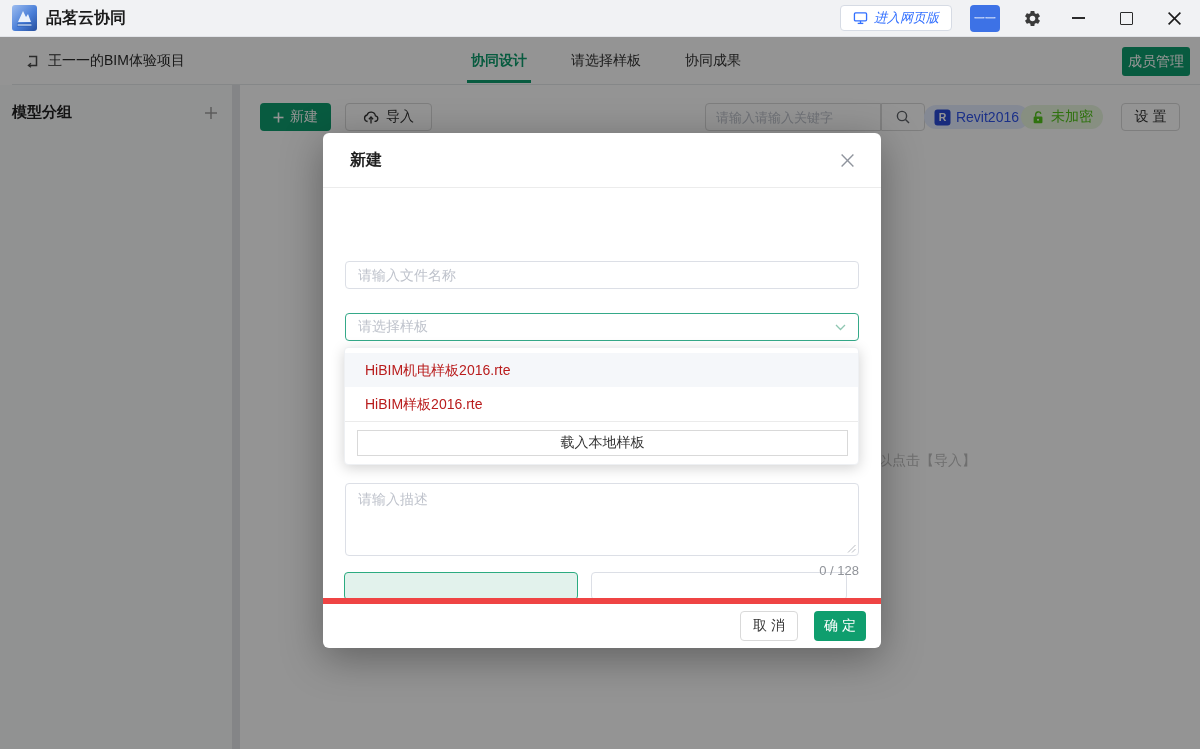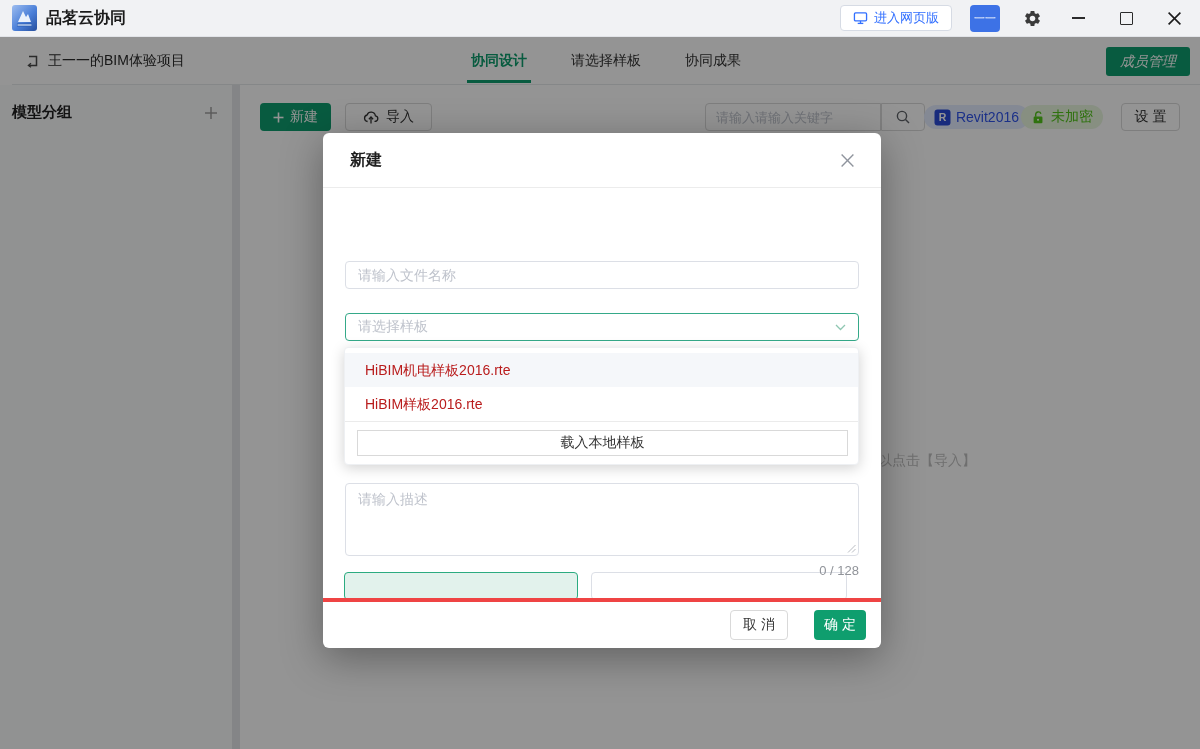--- a/index.html
+++ b/index.html
@@ -5,35 +5,35 @@
   * { margin:0; padding:0; box-sizing:border-box; }
   body { font-family:"Liberation Sans","DejaVu Sans",sans-serif; background:#444; }
   .window { position:relative; width:1200px; height:749px; background:#fff; overflow:hidden; font-size:14px; color:#333; }
 
   
   .titlebar { position:absolute; top:0; left:0; right:0; height:37px; background:#f1f2f4; border-bottom:1px solid #e2e4e8; display:flex; align-items:center; padding:0 16px 0 12px; z-index:5; }
   .logo { width:25px; height:26px; border-radius:3px; background:linear-gradient(135deg,#9dbdf0 0%,#4a7fd8 55%,#274f9e 100%); position:relative; flex:0 0 auto; }
   .logo svg { position:absolute; left:3px; top:3px; }
   .app-title { font-size:16px; font-weight:bold; color:#1b1b1b; margin-left:9px; }
   .tb-right { margin-left:auto; display:flex; align-items:center; }
-  .web-btn { height:26px; padding:4px 12px; border:1px solid #d6dbe4; border-radius:4px; background:#fff; color:#3370ff; font-size:13px; display:flex; align-items:center; gap:6px; cursor:pointer; }
+  .web-btn { height:26px; padding:4px 12px; border:1px solid #d6dbe4; border-radius:4px; background:#fff; color:#3370ff; font-size:13px; display:flex; align-items:center; gap:6px; cursor:pointer;font-style:italic; }
   .avatar { width:30px; height:27px; margin-left:18px; border-radius:4px; background:#3d72e6; color:#fff; font-size:11px; display:flex; align-items:center; justify-content:center; letter-spacing:0; }
   .tb-icon { margin-left:22px; display:flex; align-items:center; justify-content:center; width:20px; height:20px; cursor:pointer; }
   .minimize-bar { width:13px; border-top:2px solid #2b2b2b; display:block; }
   .maximize-box { width:13px; height:13px; border:1.6px solid #2b2b2b; border-radius:1px; display:block; }
 
   
   .project-bar { position:absolute; top:37px; left:12px; right:0; height:48px; background:#fff; border-bottom:1px solid #e6e8eb; z-index:1; }
   .proj-left { position:absolute; left:12px; top:0; height:48px; display:flex; align-items:center; gap:8px; }
   .proj-name { font-size:14px; color:#2a2a2a; }
   .tabs { position:absolute; left:50%; transform:translateX(-50%); top:0; height:48px; display:flex; gap:44px; }
   .tab { height:48px; display:flex; align-items:center; font-size:14px; color:#333; cursor:pointer; position:relative; }
   .tab.active { color:#0f9e6e; font-weight:bold; }
   .tab.active::after { content:""; position:absolute; left:-4px; right:-4px; bottom:2px; height:3px; background:#0f9e6e; }
-  .member-btn { position:absolute; right:10px; top:10px; width:84px; height:29px; background:#0f9e6e; color:#fff; border:none; border-radius:3px; font-size:14px; cursor:pointer;font-style:italic; }
+  .member-btn { position:absolute; right:10px; top:10px; width:68px; height:29px; background:#0f9e6e; color:#fff; border:none; border-radius:3px; font-size:14px; cursor:pointer; }
 
   
   .app-body { position:absolute; top:85px; left:0; right:0; bottom:0; display:flex; z-index:1; }
   .sidebar { width:232px; background:#fafbfc; padding:18px 14px 0 12px; }
   .sidebar-head { display:flex; align-items:center; justify-content:space-between; }
   .sidebar-title { font-size:15px; font-weight:bold; color:#1f1f1f; }
   .divider-strip { width:8px; background:#e4e6e9; }
   .main { flex:1; background:#fff; position:relative; }
 
   
@@ -66,21 +66,21 @@
   .field-input { position:absolute; left:22px; width:514px; height:28px; border:1px solid #dcdfe6; border-radius:4px; padding:0 12px; font-size:14px; color:#333; outline:none; }
   .field-input::placeholder { color:#bfc3cc; }
   .tpl-opt { position:absolute; height:28px; border-radius:4px; }
   .tpl-opt-left { left:21px; top:439px; width:234px; border:1.5px solid #2bab80; background:#e2f2ec; }
   .tpl-opt-right { left:268px; top:439px; width:256px; border:1px solid #dcdfe6; background:#fff; }
   .desc-wrap { position:absolute; left:22px; top:350px; width:514px; height:73px; }
   .desc-area { width:100%; height:100%; border:1px solid #dcdfe6; border-radius:4px; padding:7px 12px; font-size:14px; font-family:inherit; color:#333; resize:none; outline:none; }
   .desc-area::placeholder { color:#bfc3cc; }
   .resize-corner { position:absolute; right:3px; bottom:3px; pointer-events:none; }
   .char-counter { position:absolute; right:22px; top:430px; font-size:13px; color:#909399; }
-  .modal-footer { position:absolute; left:0; right:0; top:465px; height:50px; border-top:4px solid #ef4444; display:flex; align-items:center; justify-content:flex-end; gap:26px; padding:0 15px; }
+  .modal-footer { position:absolute; left:0; right:0; top:465px; height:50px; border-top:6px solid #ef4444; display:flex; align-items:center; justify-content:flex-end; gap:16px; padding:0 15px; }
   .cancel-btn { width:58px; height:30px; background:#fff; border:1px solid #d9d9d9; border-radius:4px; font-size:14px; color:#333; cursor:pointer; }
   .confirm-btn { width:52px; height:30px; background:#0f9e6e; border:none; border-radius:4px; font-size:14px; color:#fff; cursor:pointer; }
 
   
   .dropdown { position:absolute; left:344px; top:347px; width:515px; background:#fff; border:1px solid #eef0f3; border-radius:4px; box-shadow:0 3px 14px rgba(0,0,0,0.18); z-index:30; padding:5px 0 8px 0; }
   .dd-option { height:34px; line-height:34px; padding:0 20px; font-size:14px; color:#b91c1c; cursor:pointer; }
   .dd-option.hover { background:#f5f7fa; }
   .dd-sep { border-top:1px solid #ebebeb; margin:0 0 8px 0; }
   .dd-load-btn { display:block; margin:0 12px; width:491px; height:26px; background:#fff; border:1px solid #d9d9d9; border-radius:0; font-size:14px; color:#333; cursor:pointer; }
 </style>

